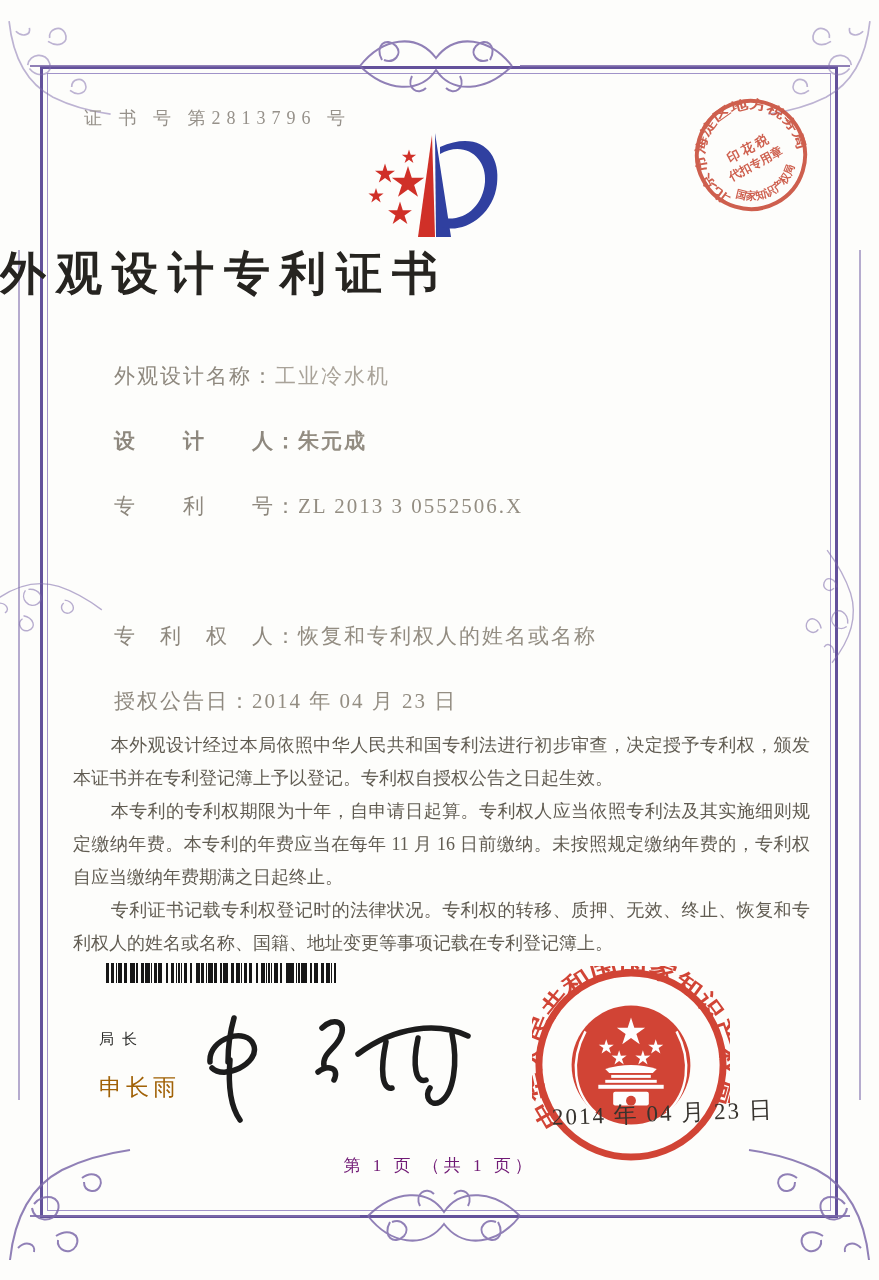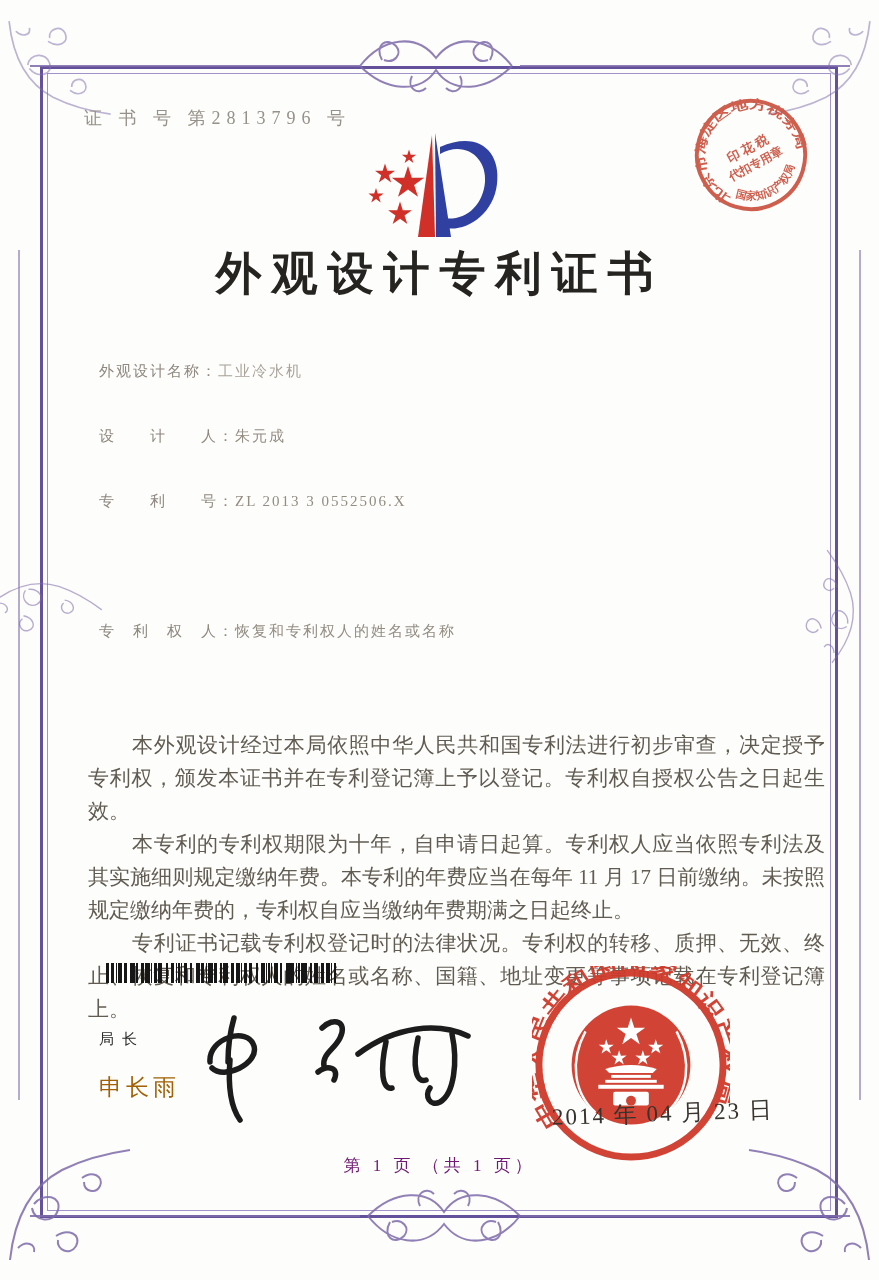--- a/index.html
+++ b/index.html
@@ -7,26 +7,26 @@
   .page{position:relative;width:879px;height:1280px;background:#fdfdfb;overflow:hidden;}
 
   
   .frame-inner{position:absolute;left:40px;top:66px;right:41px;bottom:62px;
     border:3px solid #63519b;outline:1px solid #a193c9;outline-offset:-8px;}
   .ornament{position:absolute;pointer-events:none;opacity:.85;}
   .vline{position:absolute;width:2px;background:#8574b1;opacity:.6;}
 
   
   .cert-no{position:absolute;left:84px;top:106px;font-size:18px;letter-spacing:6px;color:#96918a;}
-  .title{position:absolute;left:0;right:0;top:243px;margin:0;text-align:center;
+  .title{position:absolute;left:0;right:0;top:243px;margin:0;
     font-size:46px;font-weight:bold;letter-spacing:10px;color:#262420;}
-  .field-row{position:absolute;left:99px;font-size:15px;letter-spacing:2px;color:#8e887e;white-space:nowrap;}
+  .field-row{position:absolute;left:114px;font-size:21px;letter-spacing:2px;color:#8e887e;white-space:nowrap;}
   .field-row .val{color:#938d82;}
   .field-row.faded .val{color:#a9a399;}
-  .body-text{position:absolute;left:88px;width:737px;top:729px;font-size:21px;line-height:33px;
+  .body-text{position:absolute;left:73px;width:737px;top:729px;font-size:18px;line-height:33px;
     color:#615c52;text-align:justify;}
   .body-text p{margin:0;text-indent:2.1em;}
   .barcode{position:absolute;left:106px;top:963px;width:230px;height:20px;
     background-image:
       repeating-linear-gradient(90deg,#161616 0 2px,transparent 2px 6px),
       repeating-linear-gradient(90deg,#161616 0 1px,transparent 1px 5px),
       repeating-linear-gradient(90deg,#161616 0 3px,transparent 3px 13px);}
   .sig-title{position:absolute;left:99px;top:1030px;font-size:15px;letter-spacing:8px;color:#2a2a28;}
   .sig-name{position:absolute;left:99px;top:1072px;font-size:23px;letter-spacing:4px;color:#a16207;}
   .seal-date{position:absolute;left:552px;top:1098px;font-size:23px;letter-spacing:2px;
@@ -139,34 +139,37 @@
       <use href="#starShape" transform="translate(61,92) scale(1.25)"></use>
     </g>
   </svg>
 
   <h1 class="title">外观设计专利证书</h1>
 
   
   <div class="field-row faded" style="top:362px;">
     <span>外观设计名称：</span><span class="val">工业冷水机</span>
   </div>
-  <div class="field-row" style="top:427px;">
+  <div class="field-row" style="top:427px;font-weight:bold;">
     <span>设　　计　　人：</span><span class="val">朱元成</span>
   </div>
   <div class="field-row" style="top:492px;font-family:Liberation Serif, serif;">
     <span>专　　利　　号：</span><span class="val">ZL 2013 3 0552506.X</span>
   </div>
   <div class="field-row" style="top:622px;">
     <span>专　利　权　人：</span><span class="val">恢复和专利权人的姓名或名称</span>
   </div>
+  <div class="field-row" style="top:687px;">
+    <span>授权公告日：</span><span class="val">2014 年 04 月 23 日</span>
+  </div>
 
   
   <div class="body-text">
     <p>本外观设计经过本局依照中华人民共和国专利法进行初步审查，决定授予专利权，颁发本证书并在专利登记簿上予以登记。专利权自授权公告之日起生效。</p>
-    <p>本专利的专利权期限为十年，自申请日起算。专利权人应当依照专利法及其实施细则规定缴纳年费。本专利的年费应当在每年 11 月 17 日前缴纳。未按照规定缴纳年费的，专利权自应当缴纳年费期满之日起终止。</p>
+    <p>本专利的专利权期限为十年，自申请日起算。专利权人应当依照专利法及其实施细则规定缴纳年费。本专利的年费应当在每年 11 月 16 日前缴纳。未按照规定缴纳年费的，专利权自应当缴纳年费期满之日起终止。</p>
     <p>专利证书记载专利权登记时的法律状况。专利权的转移、质押、无效、终止、恢复和专利权人的姓名或名称、国籍、地址变更等事项记载在专利登记簿上。</p>
   </div>
 
   
   <div class="barcode"></div>
 
   
   <div class="sig-title">局长</div>
   <div class="sig-name">申长雨</div>
 

